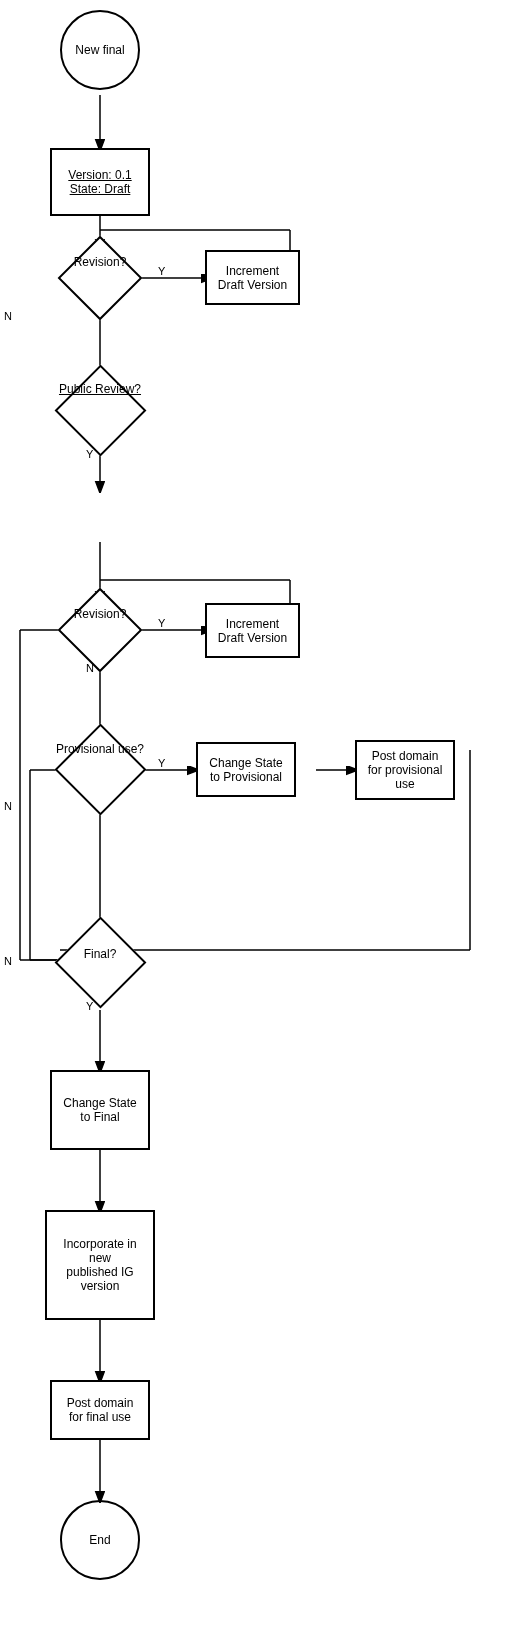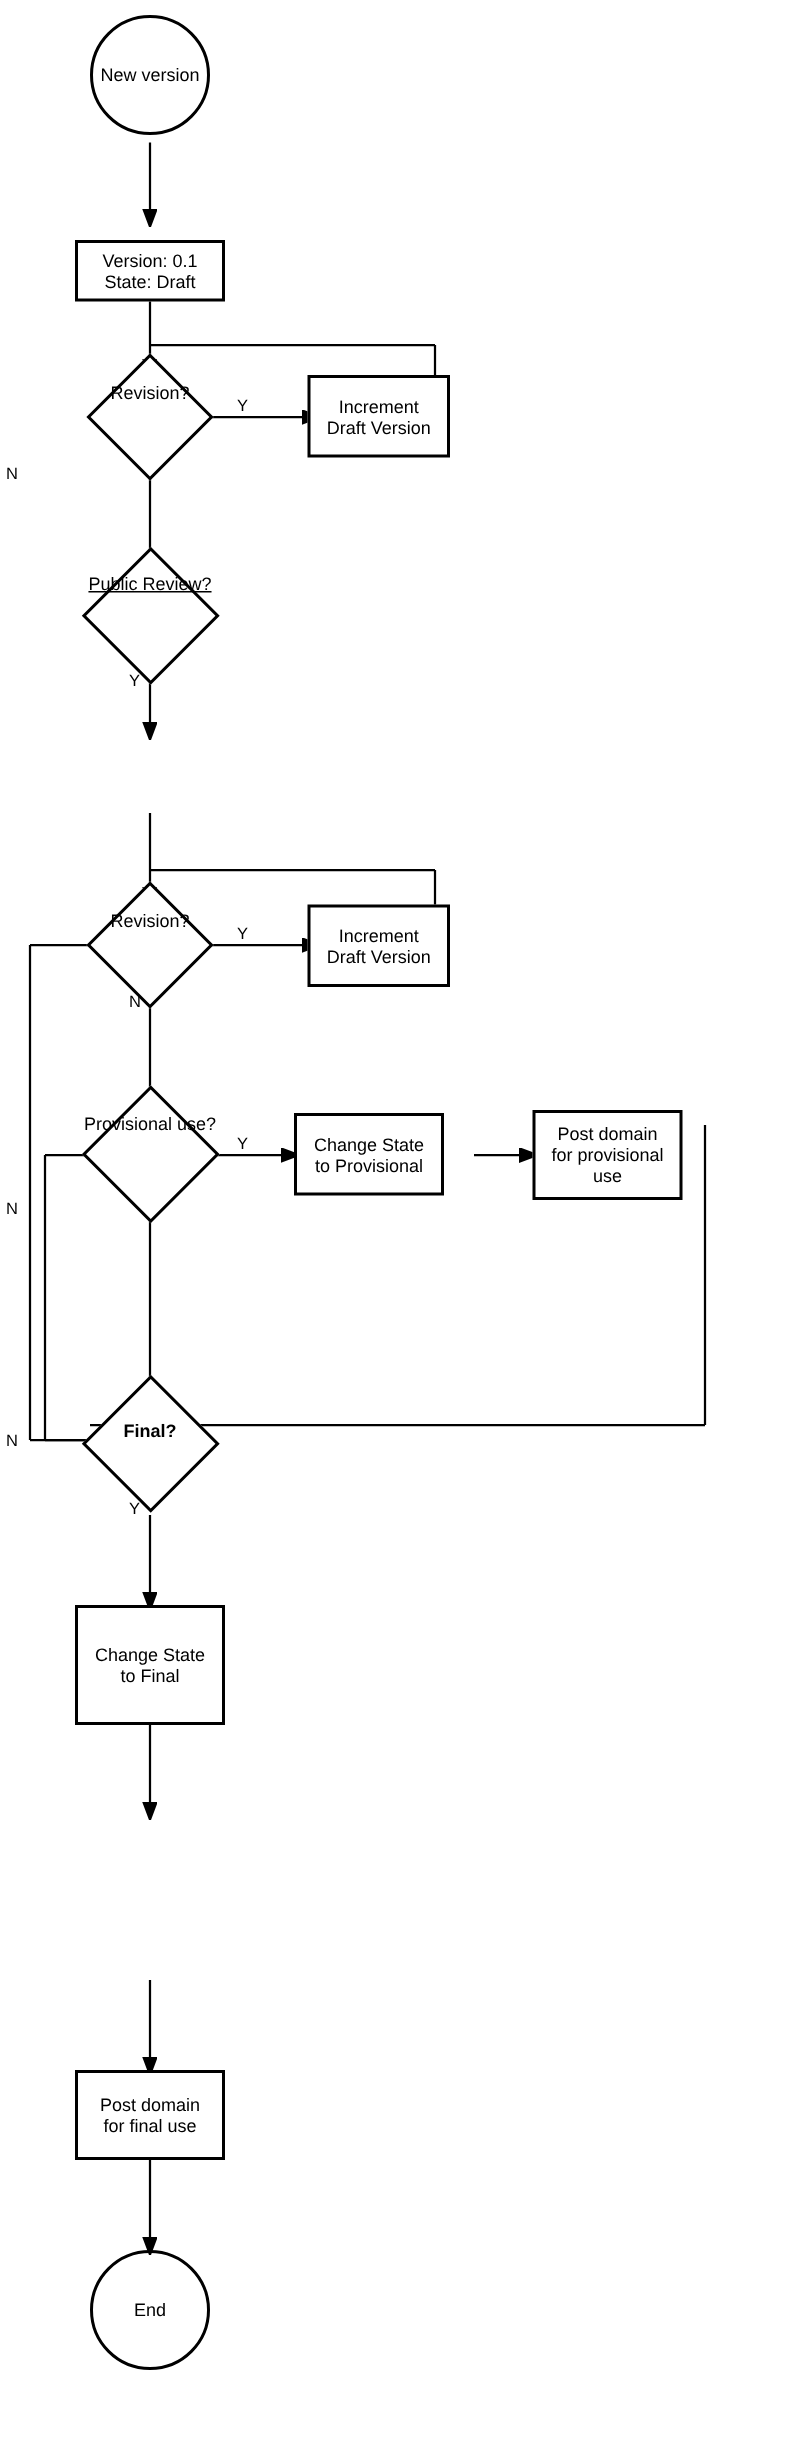--- a/index.html
+++ b/index.html
@@ -118,24 +118,24 @@
     <line x1="100" y1="1320" x2="100" y2="1380" marker-end="url(#arrow)"></line>
 
     <line x1="100" y1="1440" x2="100" y2="1500" marker-end="url(#arrow)"></line>
 
     <line x1="60" y1="960" x2="20" y2="960"></line>
     <line x1="20" y1="960" x2="20" y2="630"></line>
     <line x1="20" y1="630" x2="60" y2="630"></line>
   </svg>
 
   <div class="shape circle" style="width:80px;height:80px;left:60px;top:10px;">
-    <span>New version</span>
-  </div>
-
-  <div class="shape rect" style="width:100px;height:41px;left:50px;top:160px;">
+    <span>New final</span>
+  </div>
+
+  <div class="shape rect" style="width:100px;height:68px;left:50px;top:148px;text-decoration:underline;">
     <span>Version: 0.1<br>State: Draft</span>
   </div>
 
   <div class="shape diamond" style="width:60px;height:60px;left:70px;top:248px;">
   </div>
   <div class="diamond-label" style="position:absolute;left:52px;top:255px;width:96px;text-align:center;font-size:12px;">
     <span>Revision?</span>
   </div>
 
   <div style="position:absolute;left:158px;top:265px;font-size:11px;">Y</div>
@@ -184,32 +184,35 @@
   <div class="shape rect" style="width:100px;height:55px;left:196px;top:742px;">
     <span>Change State<br>to Provisional</span>
   </div>
 
   <div class="shape rect" style="width:100px;height:60px;left:355px;top:740px;">
     <span>Post domain<br>for provisional<br>use</span>
   </div>
 
   <div class="shape diamond" style="width:65px;height:65px;left:68px;top:930px;">
   </div>
-  <div class="diamond-label" style="position:absolute;left:60px;top:947px;width:80px;text-align:center;font-size:12px;font-weight:bold;">
+  <div class="diamond-label" style="position:absolute;left:60px;top:947px;width:80px;text-align:center;font-size:12px;">
     <span>Final?</span>
   </div>
 
   <div style="position:absolute;left:86px;top:1000px;font-size:11px;">Y</div>
 
   <div style="position:absolute;left:4px;top:955px;font-size:11px;">N</div>
 
   <div class="shape rect" style="width:100px;height:80px;left:50px;top:1070px;">
     <span>Change State<br>to Final</span>
   </div>
 
+  <div class="shape rect" style="width:110px;height:110px;left:45px;top:1210px;">
+    <span>Incorporate in<br>new<br>published IG<br>version</span>
+  </div>
 
   <div class="shape rect" style="width:100px;height:60px;left:50px;top:1380px;">
     <span>Post domain<br>for final use</span>
   </div>
 
   <div class="shape circle" style="width:80px;height:80px;left:60px;top:1500px;">
     <span>End</span>
   </div>
 
 </div>

